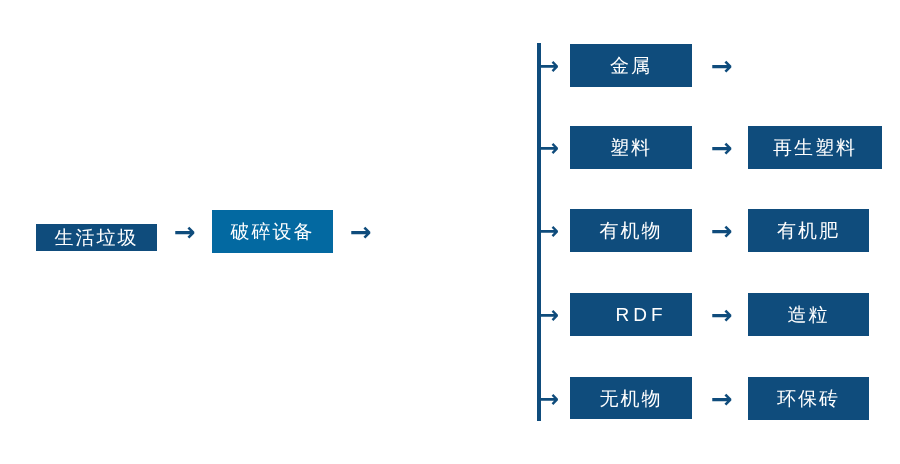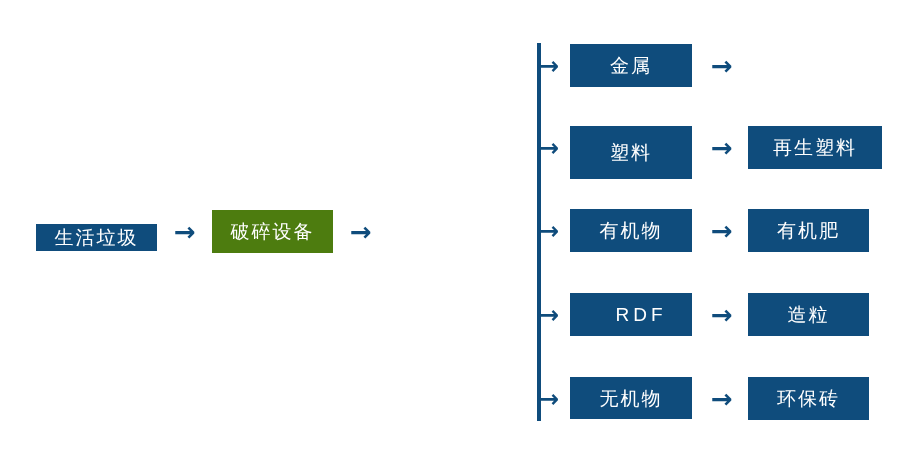--- a/index.html
+++ b/index.html
@@ -24,21 +24,21 @@
     justify-content: center;
     color: #ffffff;
     font-size: 19px;
     letter-spacing: 2px;
     line-height: 1;
     box-sizing: border-box;
     white-space: nowrap;
     background: #0f4c7c;
   }
   .box.accent {
-    background: #4d7c0f;
+    background: #0369a1;
   }
   .box.latin {
     letter-spacing: 4px;
     font-size: 19px;
     padding-left: 20px;
   }
   .arrow {
     position: absolute;
     display: flex;
     align-items: center;
@@ -82,21 +82,21 @@
   <div class="arrow" style="left:337px; top:210px; width:48px; height:43px;">→</div>
 
 
   <div class="trunk" style="left:537px; top:43px; height:378px;"></div>
 
   <div class="branch-arrow" style="left:539px; top:44px; width:32px; height:43px;">→</div>
   <div class="box" style="left:570px; top:44px; width:122px; height:43px;">金属</div>
   <div class="arrow" style="left:694px; top:44px; width:56px; height:43px;">→</div>
 
   <div class="branch-arrow" style="left:539px; top:126px; width:32px; height:43px;">→</div>
-  <div class="box" style="left:570px; top:126px; width:122px; height:53px;">塑料</div>
+  <div class="box" style="left:570px; top:126px; width:122px; height:43px;">塑料</div>
   <div class="arrow" style="left:694px; top:126px; width:56px; height:43px;">→</div>
   <div class="box" style="left:748px; top:126px; width:134px; height:43px;">再生塑料</div>
 
   <div class="branch-arrow" style="left:539px; top:209px; width:32px; height:43px;">→</div>
   <div class="box" style="left:570px; top:209px; width:122px; height:43px;">有机物</div>
   <div class="arrow" style="left:694px; top:209px; width:56px; height:43px;">→</div>
   <div class="box" style="left:748px; top:209px; width:121px; height:43px;">有机肥</div>
 
   <div class="branch-arrow" style="left:539px; top:293px; width:32px; height:43px;">→</div>
   <div class="box latin" style="left:570px; top:293px; width:122px; height:43px;">RDF</div>

